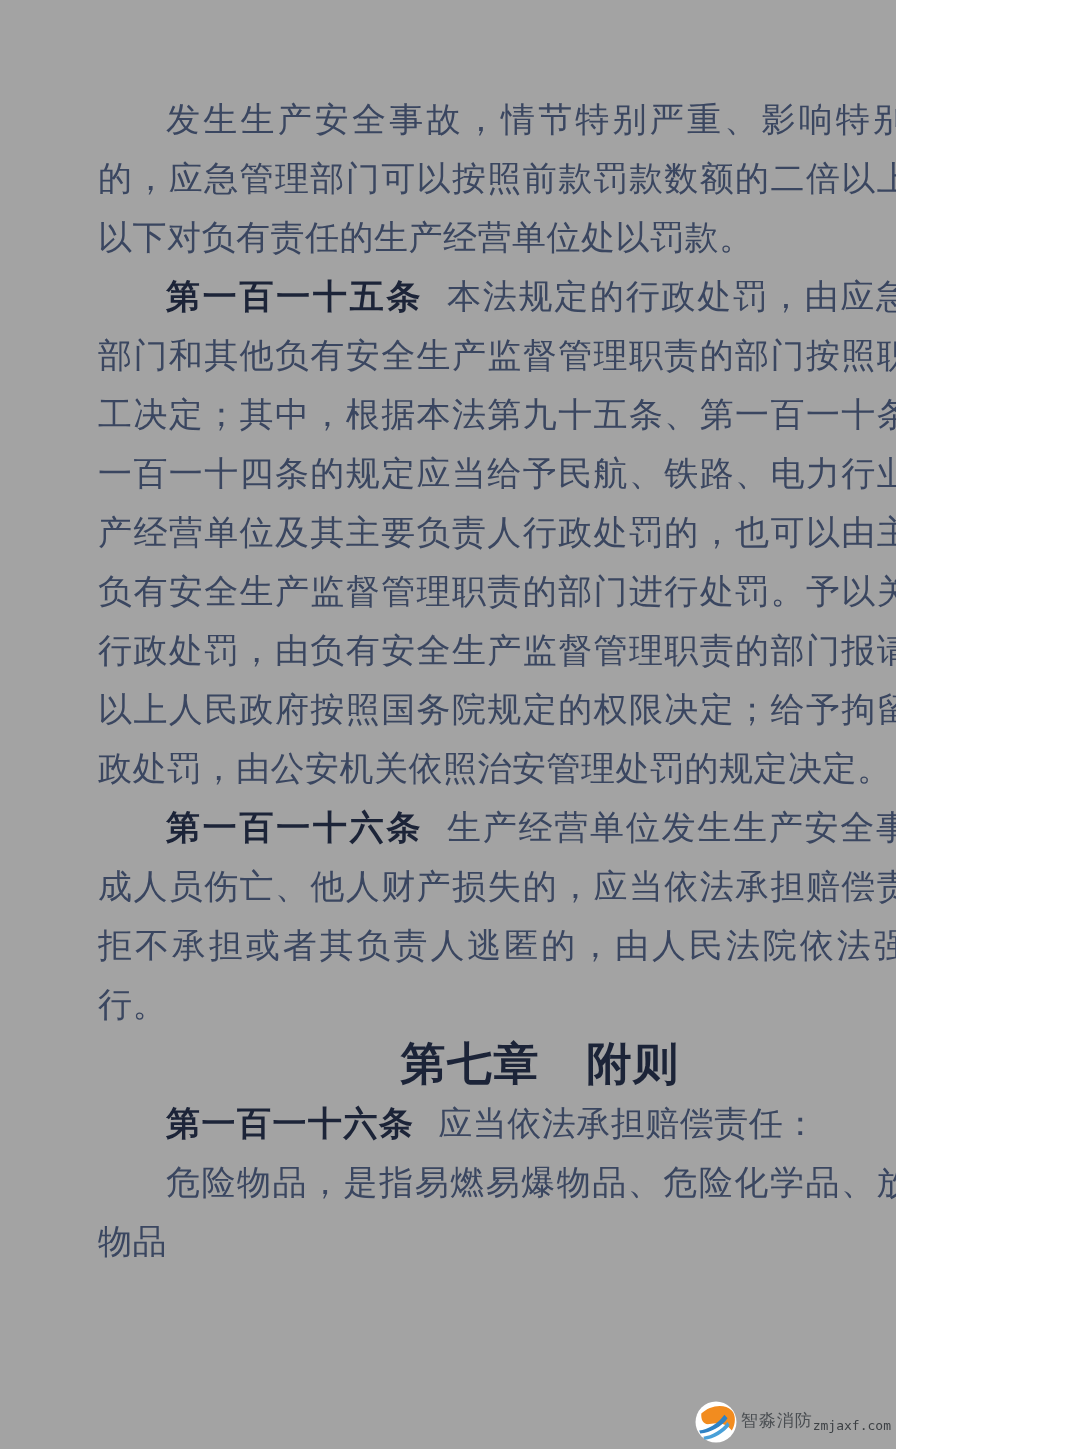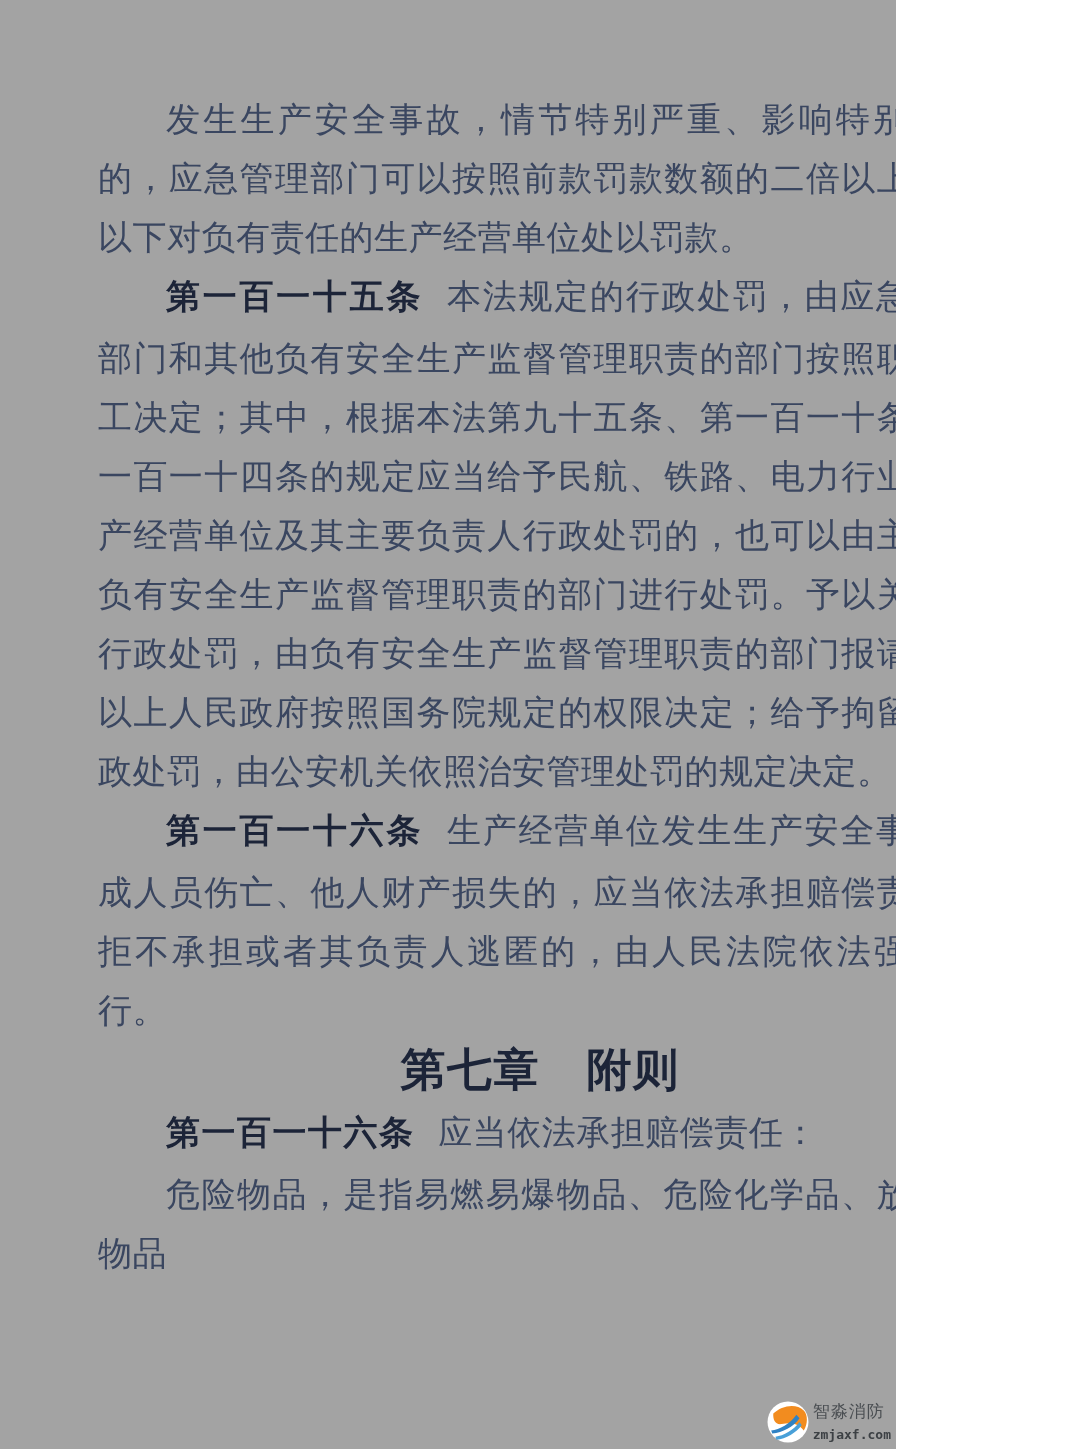--- a/index.html
+++ b/index.html
@@ -20,21 +20,21 @@
   .para {
     font-size: 34px;
     line-height: 59px;
     color: #3a4660;
     text-align: justify;
     text-indent: 2em;
     margin: 0;
     letter-spacing: 0.5px;
   }
   .run-b {
-    font-family: Liberation Mono, monospace;
+    font-family: Liberation Serif, serif;
     font-weight: 700;
     color: #1c2438;
     margin-right: 0.7em;
     letter-spacing: 1.5px;
   }
   .chapter {
     font-size: 45px;
     line-height: 59px;
     text-align: center;
     text-indent: 0;
@@ -47,34 +47,34 @@
   .watermark {
     position: absolute;
     right: 5px;
     bottom: 6px;
     display: flex;
     align-items: center;
   }
   .logo-icon svg { width: 42px; height: 42px; display: block; }
   .wm-text {
     display: flex;
-    flex-direction: column;
+    flex-direction: row;
     margin-left: 4px;
     line-height: 1.05;
     justify-content: flex-end;
   }
   .wm-brand {
     font-family: "Liberation Sans", "DejaVu Sans", sans-serif;
     font-size: 17px;
     color: #4a4e52;
     letter-spacing: 1px;
   }
   .wm-url {
     font-family: "DejaVu Sans Mono", monospace;
-    font-weight: 700;
+    font-weight: 400;
     font-size: 13px;
     color: #3c4044;
     margin-top: 7px;
   }
 </style>
 </head>
 <body>
 
 <div class="page">
 

